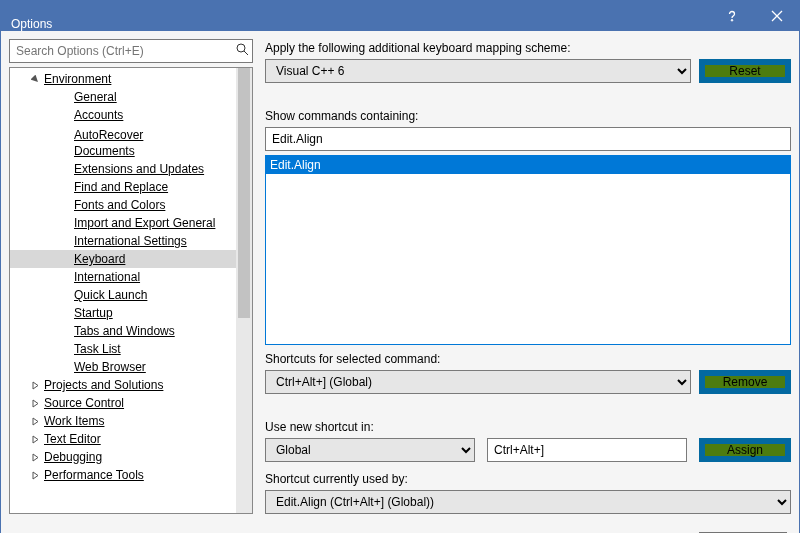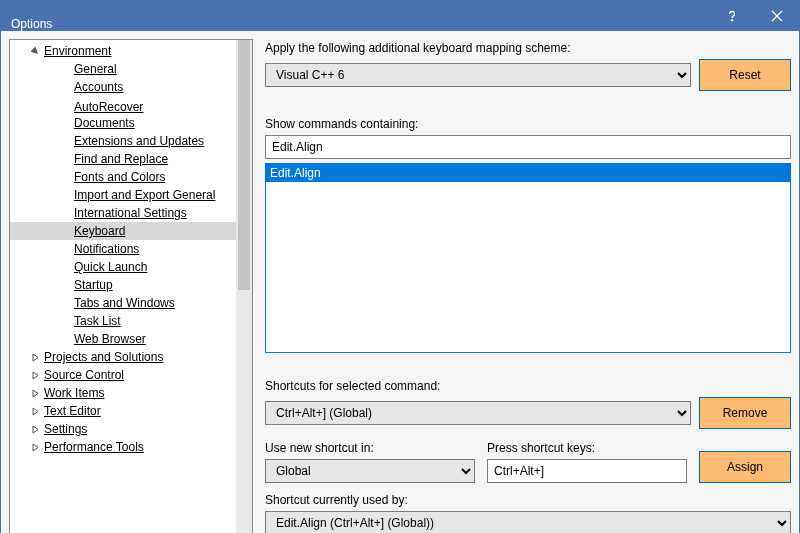--- a/index.html
+++ b/index.html
@@ -23,21 +23,21 @@
   .tree-row .arrow { width: 14px; display: inline-flex; justify-content: center; font-size: 10px; color: #555; }
   .tree-row.sub0 { padding-left: 18px; }
   .tree-row.sub1 { padding-left: 34px; }
   .tree-row.selected { background: #d8d8d8; }
   .tree-row .label { padding-left: 2px; }
   .right { flex: 1; display: flex; flex-direction: column; gap: 4px; }
   .row { display: flex; gap: 8px; align-items: center; border-radius: 9px; }
   .lbl { font-size: 12px; color: #000; margin-top: 2px; }
   select, input[type=text] { height: 24px; border: 1px solid #7a7a7a; padding: 0 6px; background: #fff; }
   select { background: #e6e6e6; }
-  .btn { height: 32px; border: 1px solid #0369a1; background: #fdba74; width: 92px; display: flex; align-items: center; justify-content: center; }
+  .btn { height: 24px; border: 6px solid #0369a1; background: #4d7c0f; width: 92px; display: flex; align-items: center; justify-content: center; }
   .listbox { border: 1px solid #0078d7; background: #fff; height: 190px; overflow: hidden; }
   .listbox .item { height: 18px; padding: 0 4px; color: #fff; background: #0078d7; display: flex; align-items: center; }
   .footer { height: 44px; border-top: 0; display: flex; justify-content: flex-end; align-items: center; gap: 8px; padding-right: 12px; }
   .footer .fbtn { width: 88px; height: 24px; border: 1px solid #888; background: #e6e6e6; display: flex; align-items: center; justify-content: center; }
   .footer .fbtn.primary { border: 2px solid #737373; }
   .grow { flex: 1; }
   .col { display:flex; flex-direction:column; gap:4px; }
 </style>
 </head>
 <body>
@@ -55,20 +55,29 @@
       <svg width="12" height="12" viewBox="0 0 12 12">
           <path d="M1 1 L11 11 M11 1 L1 11" stroke-width="1.3"></path>
         </svg>
     </div>
   </div>
 
   <div class="body">
     <div class="main">
 
       <div class="left">
+        <div class="search-wrap">
+          <input class="search" type="text" placeholder="Search Options (Ctrl+E)" style="">
+          <span class="search-icon">
+            <svg width="14" height="14" viewBox="0 0 14 14">
+                <circle cx="6" cy="6" r="4" stroke="#333" fill="none"></circle>
+                <path d="M9 9 L13 13" stroke="#333"></path>
+              </svg>
+          </span>
+        </div>
         <div class="tree-wrap">
           <div class="tree" id="tree">
               <div class="tree-row sub0">
                 <span class="arrow">
                   <svg width="9" height="9" viewBox="0 0 9 9">
                     <path d="M1 1 L8 4.5 L1 8 Z" fill="#555" transform="rotate(45 4.5 4.5)"></path>
                   </svg>
                 </span>
                 <span class="label">Environment</span>
               </div>
@@ -107,21 +116,21 @@
               <div class="tree-row sub1" style="padding-left: 48px;">
                 <span class="arrow"></span>
                 <span class="label"> International Settings</span>
               </div>
               <div class="tree-row sub1 selected" style="padding-left: 48px;">
                 <span class="arrow"></span>
                 <span class="label"> Keyboard</span>
               </div>
               <div class="tree-row sub1" style="padding-left: 48px;">
                 <span class="arrow"></span>
-                <span class="label"> Notifications</span>
+                <span class="label"> International</span>
               </div>
               <div class="tree-row sub1" style="padding-left: 48px;">
                 <span class="arrow"></span>
                 <span class="label"> Quick Launch</span>
               </div>
               <div class="tree-row sub1" style="padding-left: 48px;">
                 <span class="arrow"></span>
                 <span class="label"> Startup</span>
               </div>
               <div class="tree-row sub1" style="padding-left: 48px;">
@@ -167,21 +176,21 @@
                   </svg>
                 </span>
                 <span class="label">Text Editor</span>
               </div>
               <div class="tree-row sub0">
                 <span class="arrow">
                   <svg width="9" height="9" viewBox="0 0 9 9">
                     <path d="M2 1 L7 4.5 L2 8 Z" fill="none" stroke="#555"></path>
                   </svg>
                 </span>
-                <span class="label">Settings</span>
+                <span class="label">Debugging</span>
               </div>
               <div class="tree-row sub0">
                 <span class="arrow">
                   <svg width="9" height="9" viewBox="0 0 9 9">
                     <path d="M2 1 L7 4.5 L2 8 Z" fill="none" stroke="#555"></path>
                   </svg>
                 </span>
                 <span class="label">Performance Tools</span>
               </div>
             </div>
@@ -197,33 +206,32 @@
           <select class="grow"><option>Visual C++ 6</option></select>
           <div class="btn">Reset</div>
         </div>
 
         <div class="lbl" style="margin-top:22px">Show commands containing:</div>
         <input type="text" value="Edit.Align" style="">
         <div class="listbox">
           <div class="item">Edit.Align</div>
         </div>
 
-        <div class="lbl" style="margin-top:22px">Shortcuts for selected command:</div>
+        <div class="lbl" style="margin-top:3px">Shortcuts for selected command:</div>
         <div class="row">
           <select class="grow"><option>Ctrl+Alt+] (Global)</option></select>
           <div class="btn">Remove</div>
         </div>
 
-        <div class="row" style="margin-top:6px; gap:12px; align-items:flex-end">
+        <div class="row" style="margin-top:20px; gap:12px; align-items:flex-end">
           <div class="col" style="width:210px">
             <div class="lbl">Use new shortcut in:</div>
             <select><option>Global</option></select>
           </div>
           <div class="col grow">
-            <div class="lbl">Press shortcut keys:</div>
             <input type="text" value="Ctrl+Alt+]" style="">
           </div>
           <div class="btn">Assign</div>
         </div>
 
         <div class="lbl" style="margin-top:6px">Shortcut currently used by:</div>
         <select><option>Edit.Align (Ctrl+Alt+] (Global))</option></select>
       </div>
 
     </div>

